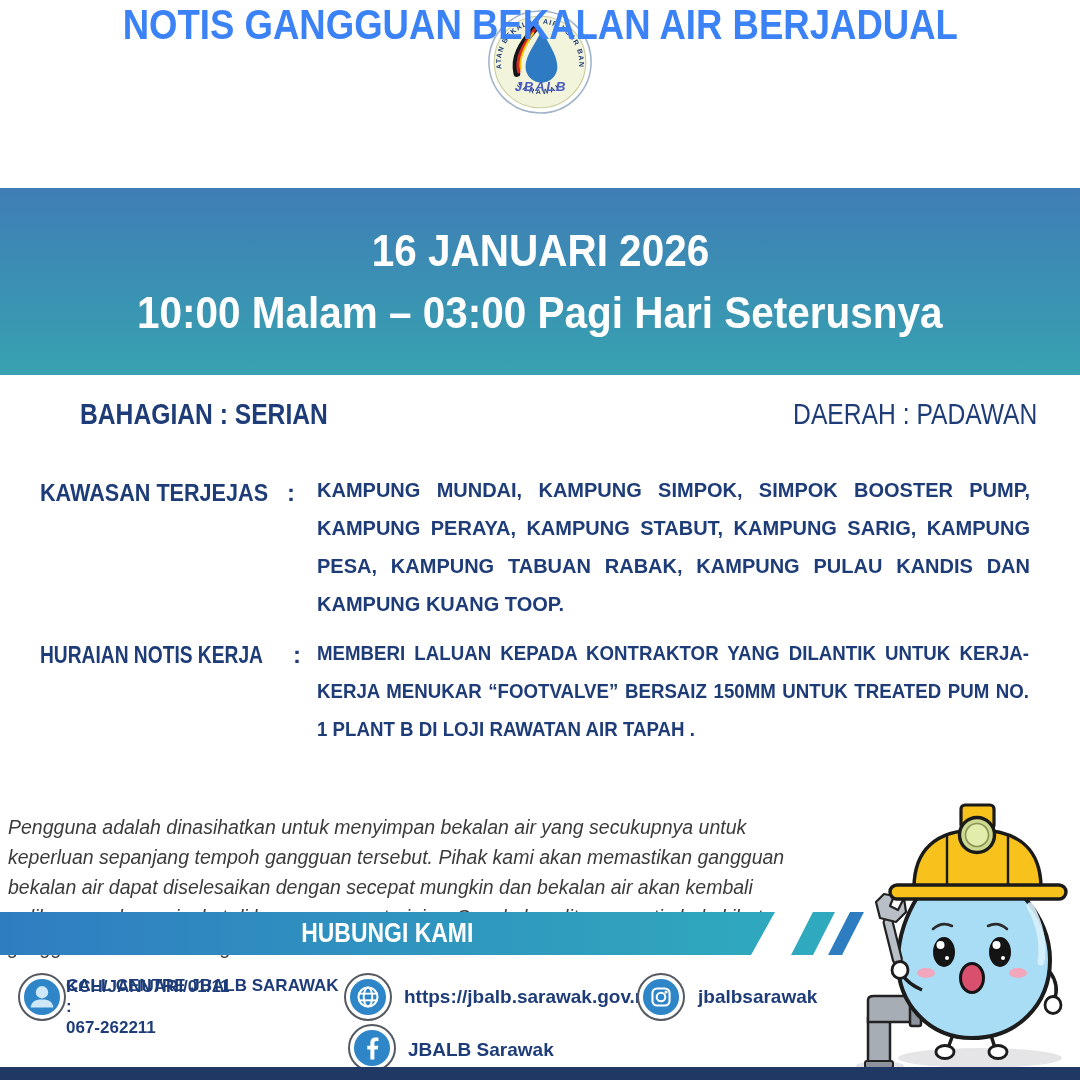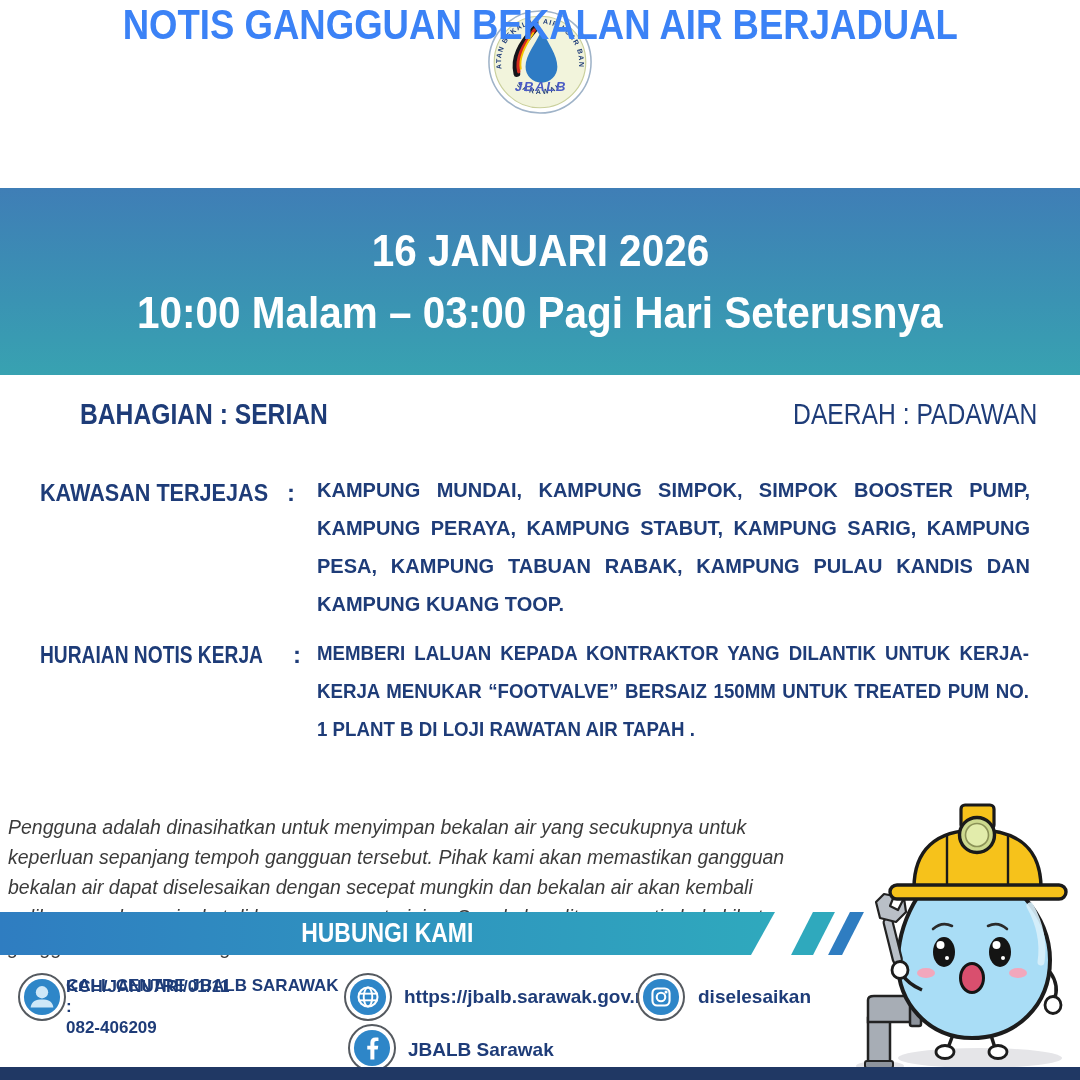--- a/index.html
+++ b/index.html
@@ -136,21 +136,21 @@
 
   <div class="abs icon-ring" style="left:18px; top:973px; width:44px; height:44px;">
     <svg width="38" height="38" viewBox="0 0 40 40">
       <circle cx="20" cy="20" r="19" fill="#2e86c8"></circle>
       <circle cx="20" cy="15" r="6.5" fill="#cfe8f8"></circle>
       <path d="M8,31 C9,24 14,22.5 20,22.5 C26,22.5 31,24 32,31 Z" fill="#cfe8f8"></path>
     </svg>
   </div>
   <div class="abs contact-text" style="left:66px; top:975px; width:280px;">
     <div>CALL CENTRE JBALB SARAWAK :</div>
-    <div>082-406209</div>
+    <div>067-262211</div>
   </div>
   <div class="abs contact-text" style="left:66px; top:976px;">KCH/JANUARI/01/11</div>
 
   <div class="abs icon-ring" style="left:344px; top:973px; width:44px; height:44px;">
     <svg width="38" height="38" viewBox="0 0 40 40">
       <circle cx="20" cy="20" r="19" fill="#2e86c8"></circle>
       <circle cx="20" cy="20" r="10" fill="none" stroke="#ffffff" stroke-width="2.2"></circle>
       <ellipse cx="20" cy="20" rx="4.5" ry="10" fill="none" stroke="#ffffff" stroke-width="2"></ellipse>
       <line x1="10" y1="16.5" x2="30" y2="16.5" stroke="#ffffff" stroke-width="2"></line>
       <line x1="10" y1="23.5" x2="30" y2="23.5" stroke="#ffffff" stroke-width="2"></line>
@@ -167,21 +167,21 @@
   <div class="abs contact-text big" style="left:408px; top:1039px;">JBALB Sarawak</div>
 
   <div class="abs icon-ring" style="left:637px; top:973px; width:44px; height:44px;">
     <svg width="38" height="38" viewBox="0 0 40 40">
       <circle cx="20" cy="20" r="19" fill="#2e86c8"></circle>
       <rect x="11" y="11" width="18" height="18" rx="5" fill="none" stroke="#ffffff" stroke-width="2.2"></rect>
       <circle cx="20" cy="20" r="4.5" fill="none" stroke="#ffffff" stroke-width="2.2"></circle>
       <circle cx="25.3" cy="14.7" r="1.6" fill="#ffffff"></circle>
     </svg>
   </div>
-  <div class="abs contact-text big" style="left:698px; top:986px;">diselesaikan</div>
+  <div class="abs contact-text big" style="left:698px; top:986px;">jbalbsarawak</div>
 
   <svg class="abs" style="left:838px; top:790px;" width="242" height="290" viewBox="0 0 242 290">
 
     <ellipse cx="142" cy="268" rx="82" ry="10" fill="#e5e5e8"></ellipse>
     <ellipse cx="42" cy="276" rx="24" ry="5" fill="#e5e5e8"></ellipse>
 
     <g>
       <rect x="30" y="228" width="22" height="48" fill="#a7adb5" stroke="#222" stroke-width="2.5"></rect>
       <path d="M30,232 L30,210 Q30,206 36,206 L74,206 L74,232 Z" fill="#a7adb5" stroke="#222" stroke-width="2.5"></path>
       <rect x="72" y="202" width="11" height="34" rx="2" fill="#8d939c" stroke="#222" stroke-width="2.5"></rect>

